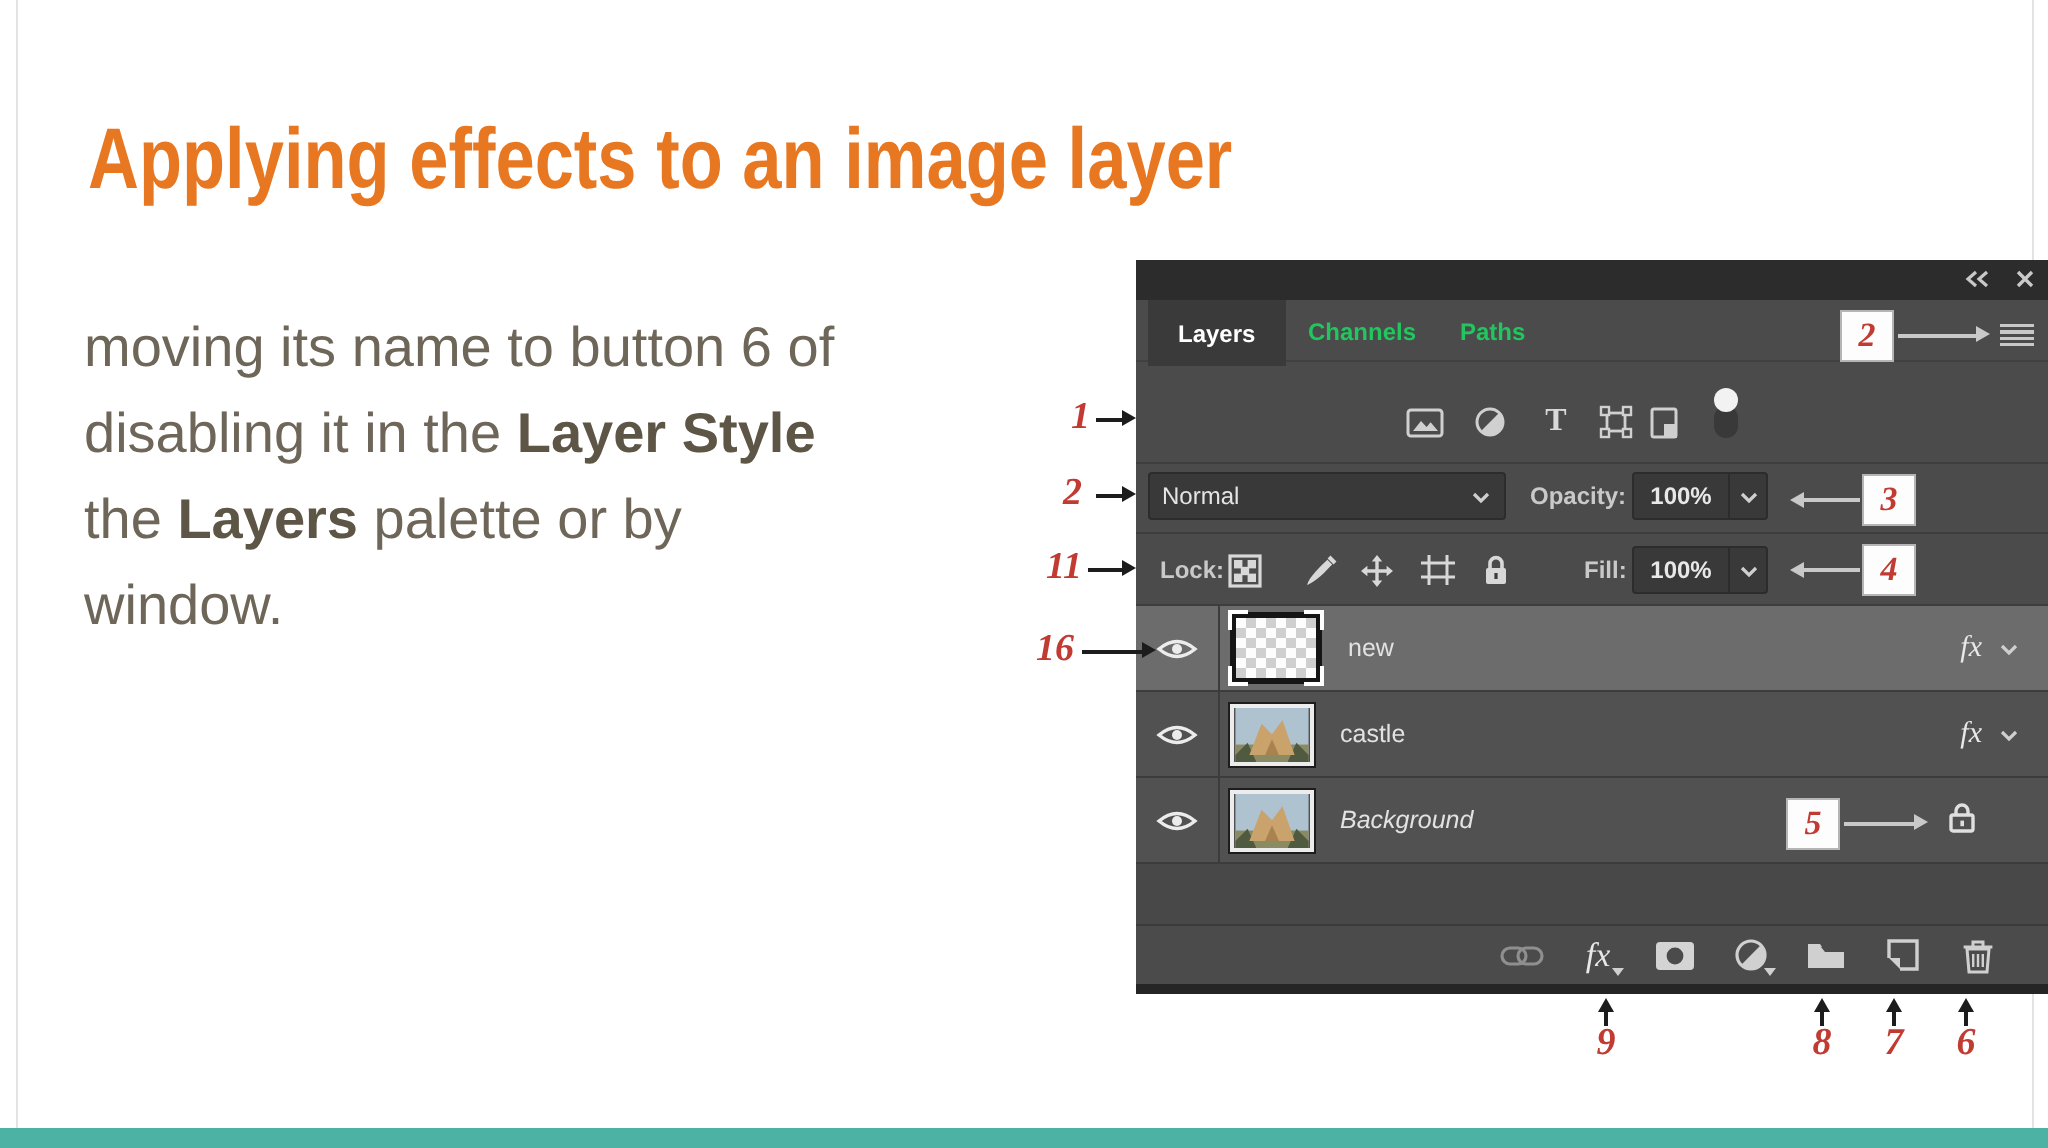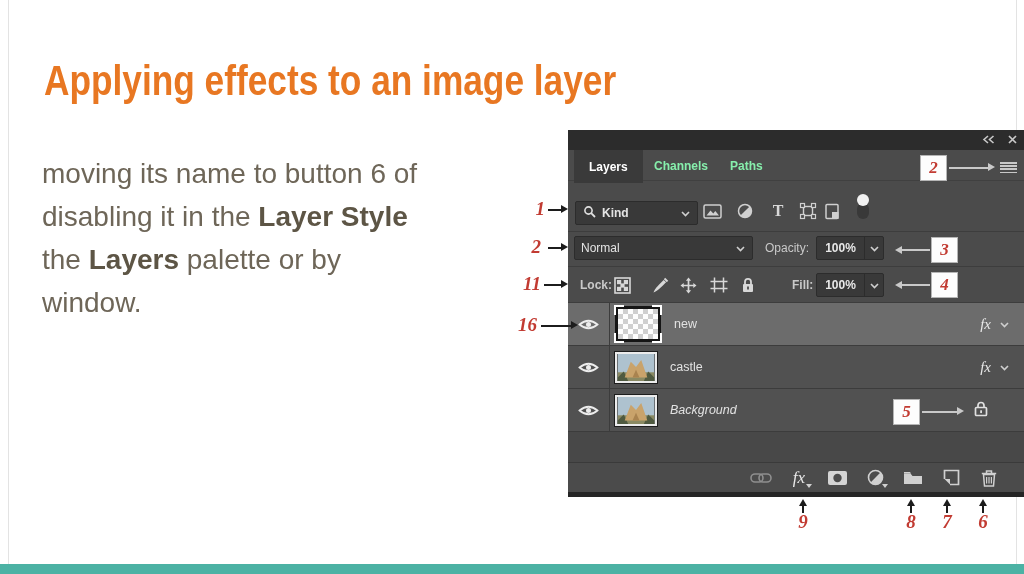--- a/index.html
+++ b/index.html
@@ -18,21 +18,21 @@
     color:var(--accent);white-space:nowrap;transform:scaleX(.82);transform-origin:0 50%;letter-spacing:0px}
   .body-text{position:absolute;left:42px;top:152px;width:490px;font-size:28px;line-height:43px;color:var(--body-text)}
   .body-text b{font-weight:700;color:#5d5545}
 
   
   .panel{position:absolute;left:568px;top:130px;width:456px;height:367px;background:var(--panel-bg);
     font-size:12px;color:var(--glyph)}
   .p-titlebar{position:absolute;top:0;left:0;right:0;height:20px;background:#2c2c2c;
     display:flex;justify-content:flex-end;align-items:center;gap:13px;padding-right:7px}
   .p-tabstrip{position:absolute;top:20px;left:0;right:0;height:31px;background:#4b4b4b;border-bottom:1px solid #404040}
-  .tab{position:absolute;top:0;height:31px;display:flex;align-items:center;color:#86efac;font-weight:700}
+  .tab{position:absolute;top:0;height:31px;display:flex;align-items:center;color:#22c55e;font-weight:700}
   .tab.active{left:6px;height:33px;padding:0 15px;background:#3a3a3a;color:#fff}
   .tab.t2{left:86px}.tab.t3{left:162px}
   .hamburger{position:absolute;left:432px;top:12px;width:17px;height:11px;
     background:repeating-linear-gradient(#c8c8c8 0 1.6px,transparent 1.6px 3.2px)}
 
   .dd{position:absolute;height:24px;background:#393939;border:1px solid #2c2c2c;border-radius:2px;
     display:flex;align-items:center;color:#e4e4e4}
   .dd .dd-label{flex:1;padding-left:6px;white-space:nowrap}
   .dd .chev{margin-right:7px}
   .kind-dd{left:7px;top:71px;width:123px}
@@ -132,34 +132,20 @@
       </div>
     <div class="tab t2">
         <span>Channels</span>
       </div>
     <div class="tab t3">
         <span>Paths</span>
       </div>
     <div class="hamburger"></div>
   </div>
 
-  <div class="dd kind-dd">
-    <span style="margin-left:7px">
-      <svg width="13" height="13">
-          <circle cx="5.5" cy="5.5" r="3.6" fill="none" stroke="#e0e0e0" stroke-width="1.6"></circle>
-          <path d="M8.2 8.2 L12 12" stroke="#e0e0e0" stroke-width="1.8"></path>
-        </svg>
-    </span>
-    <span class="dd-label" style="font-weight:700">Kind</span>
-    <span class="chev">
-      <svg width="9" height="6">
-          <path d="M1 1 L4.5 4.5 L8 1" stroke="#cfcfcf" stroke-width="1.6" fill="none"></path>
-        </svg>
-    </span>
-  </div>
   <div class="ficon" style="left:133px">
     <svg width="19" height="15">
         <rect x="1" y="1" width="17" height="13" rx="1.5" fill="none" stroke="#d0d0d0" stroke-width="1.5"></rect>
         <path d="M3.5 11.5 l4-5 2.8 3 2-2.4 3.7 4.4 z" fill="#d0d0d0"></path>
       </svg>
   </div>
   <div class="ficon" style="left:166px">
     <svg width="16" height="16">
         <circle cx="8" cy="8" r="6.5" fill="none" stroke="#d0d0d0" stroke-width="1.5"></circle>
         <path d="M3.4 12.6 A6.5 6.5 0 0 0 12.6 3.4 Z" fill="#d0d0d0"></path>
@@ -189,21 +175,21 @@
   <div class="sep" style="top:101px"></div>
 
   <div class="dd blend-dd">
     <span class="dd-label" style="font-weight:400">Normal</span>
     <span class="chev">
       <svg width="9" height="6">
           <path d="M1 1 L4.5 4.5 L8 1" stroke="#cfcfcf" stroke-width="1.6" fill="none"></path>
         </svg>
     </span>
   </div>
-  <div class="p-label" style="left:197px;top:106px;font-weight:400">Opacity:</div>
+  <div class="p-label" style="left:197px;top:106px;font-weight:700">Opacity:</div>
   <div class="dd val-dd opacity-dd">
     <span class="val" style="font-weight:700">100%</span>
     <span class="vdiv"></span>
     <span class="chev">
       <svg width="9" height="6">
           <path d="M1 1 L4.5 4.5 L8 1" stroke="#cfcfcf" stroke-width="1.6" fill="none"></path>
         </svg>
     </span>
   </div>
 

